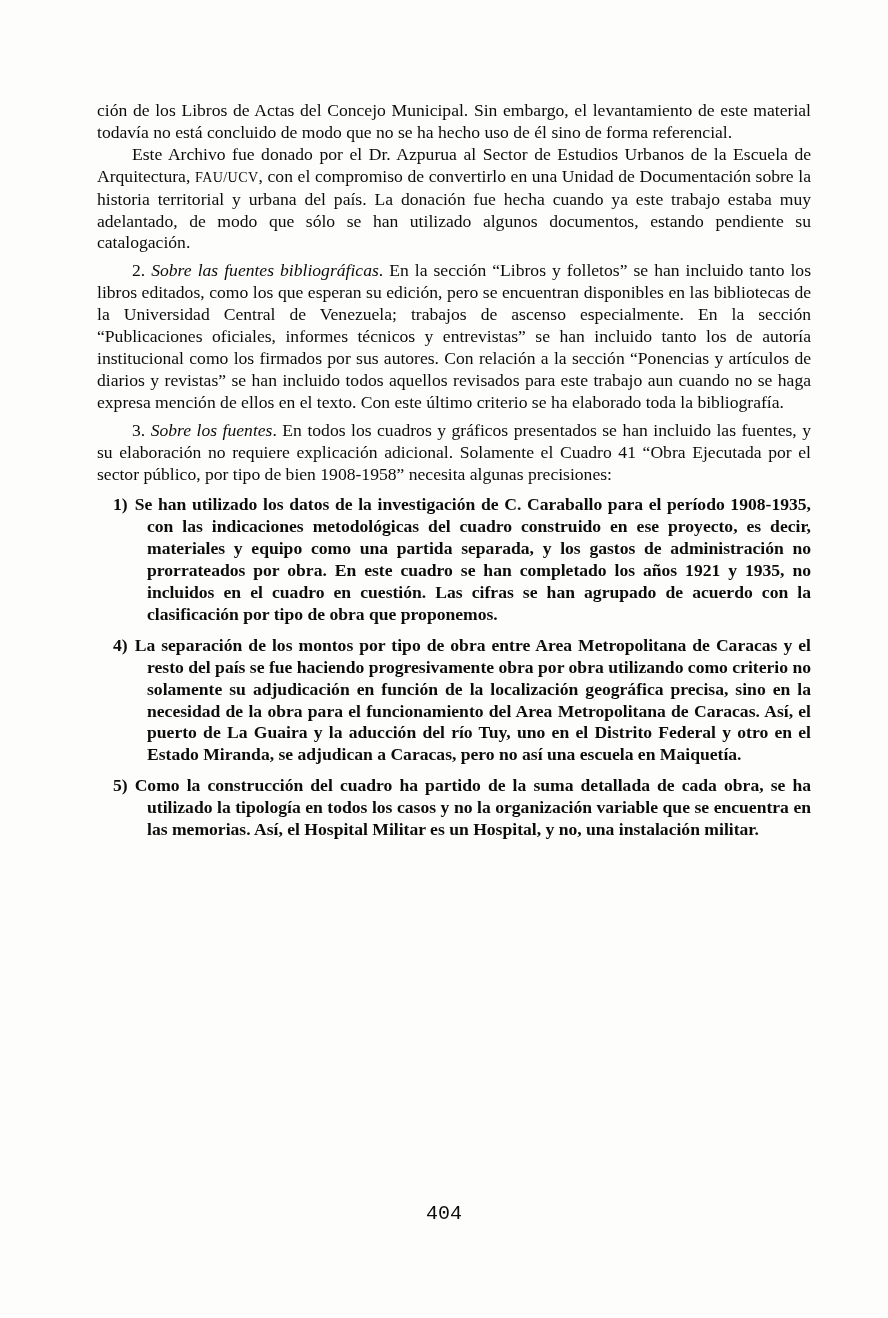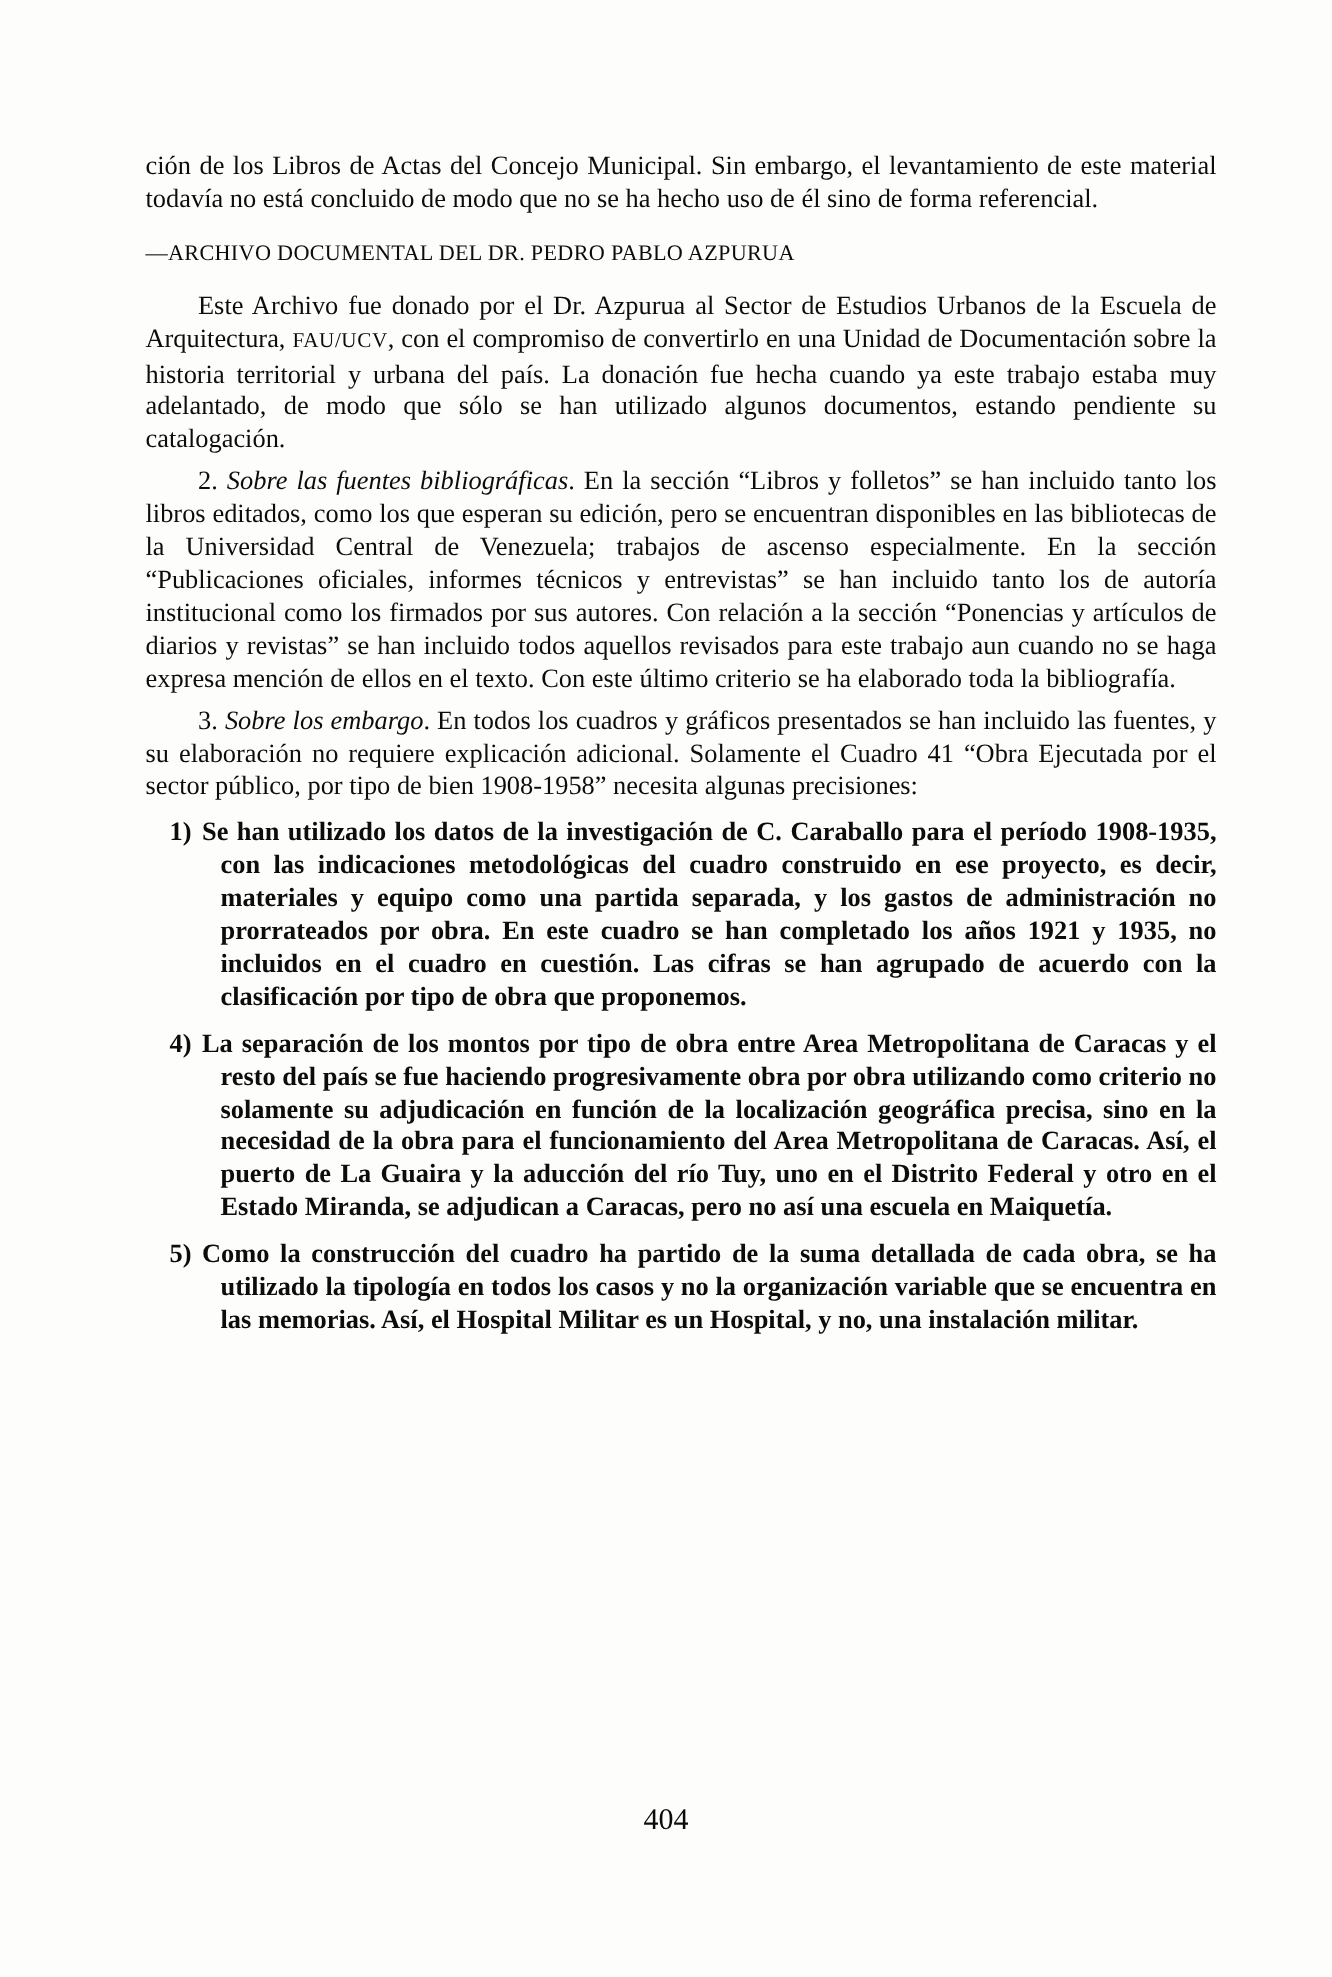--- a/index.html
+++ b/index.html
@@ -50,37 +50,37 @@
     font-weight: bold;
   }
   .list-marker { margin-right: 7px; }
   .page-number {
     position: absolute;
     top: 1202px;
     left: 0; width: 100%;
     text-align: center;
     font-size: 20px;
     color: #0c0c0c;
+    font-family: Liberation Mono, monospace;
   }
 </style>
 </head>
 <body>
 
 <div class="page">
   <main class="text-block">
 
     <p class="para">ción de los Libros de Actas del Concejo Municipal. Sin embargo, el levantamiento de este material todavía no está concluido de modo que no se ha hecho uso de él sino de forma referencial.</p>
 
-    <h2 class="section-heading">—ARCHIVO DOCUMENTAL DEL DR. PEDRO PABLO AZPURUA</h2>
 
     <p class="para indent"><span>Este Archivo fue donado por el Dr. Azpurua al Sector de Estudios Urbanos de la Escuela de Arquitectura, </span><span class="smallcaps">FAU/UCV</span><span>, con el compromiso de convertirlo en una Unidad de Documentación sobre la historia territorial y urbana del país. La donación fue hecha cuando ya este trabajo estaba muy adelantado, de modo que sólo se han utilizado algunos documentos, estando pendiente su catalogación.</span></p>
 
     <p class="para indent spaced"><span>2. </span><span class="lead-italic">Sobre las fuentes bibliográficas</span><span>. En la sección “Libros y folletos” se han incluido tanto los libros editados, como los que esperan su edición, pero se encuentran disponibles en las bibliotecas de la Universidad Central de Venezuela; trabajos de ascenso especialmente. En la sección “Publicaciones oficiales, informes técnicos y entrevistas” se han incluido tanto los de autoría institucional como los firmados por sus autores. Con relación a la sección “Ponencias y artículos de diarios y revistas” se han incluido todos aquellos revisados para este trabajo aun cuando no se haga expresa mención de ellos en el texto. Con este último criterio se ha elaborado toda la bibliografía.</span></p>
 
-    <p class="para indent spaced"><span>3. </span><span class="lead-italic">Sobre los embargo</span><span>. En todos los cuadros y gráficos presentados se han incluido las fuentes, y su elaboración no requiere explicación adicional. Solamente el Cuadro 41 “Obra Ejecutada por el sector público, por tipo de bien 1908-1958” necesita algunas precisiones:</span></p>
+    <p class="para indent spaced"><span>3. </span><span class="lead-italic">Sobre los fuentes</span><span>. En todos los cuadros y gráficos presentados se han incluido las fuentes, y su elaboración no requiere explicación adicional. Solamente el Cuadro 41 “Obra Ejecutada por el sector público, por tipo de bien 1908-1958” necesita algunas precisiones:</span></p>
 
     <div class="notes">
 
       <div class="list-item"><span class="list-marker">1)</span><span>Se han utilizado los datos de la investigación de C. Caraballo para el período 1908-1935, con las indicaciones metodológicas del cuadro construido en ese proyecto, es decir, materiales y equipo como una partida separada, y los gastos de administración no prorrateados por obra. En este cuadro se han completado los años 1921 y 1935, no incluidos en el cuadro en cuestión. Las cifras se han agrupado de acuerdo con la clasificación por tipo de obra que proponemos.</span></div>
 
 
 
       <div class="list-item"><span class="list-marker">4)</span><span>La separación de los montos por tipo de obra entre Area Metropolitana de Caracas y el resto del país se fue haciendo progresivamente obra por obra utilizando como criterio no solamente su adjudicación en función de la localización geográfica precisa, sino en la necesidad de la obra para el funcionamiento del Area Metropolitana de Caracas. Así, el puerto de La Guaira y la aducción del río Tuy, uno en el Distrito Federal y otro en el Estado Miranda, se adjudican a Caracas, pero no así una escuela en Maiquetía.</span></div>
 
       <div class="list-item"><span class="list-marker">5)</span><span>Como la construcción del cuadro ha partido de la suma detallada de cada obra, se ha utilizado la tipología en todos los casos y no la organización variable que se encuentra en las memorias. Así, el Hospital Militar es un Hospital, y no, una instalación militar.</span></div>

